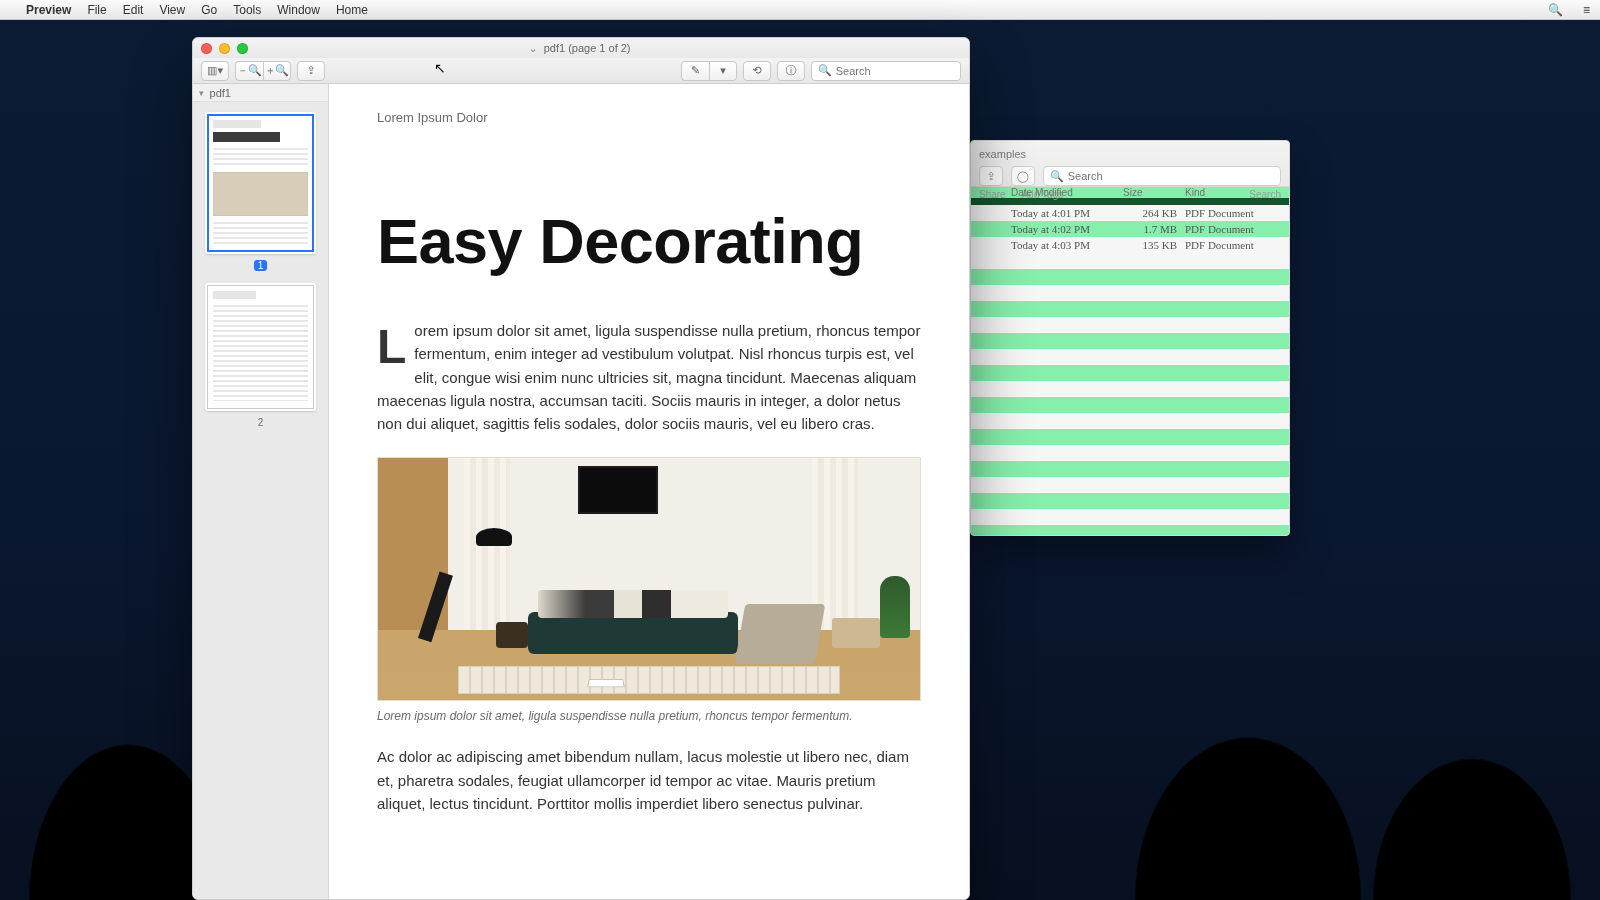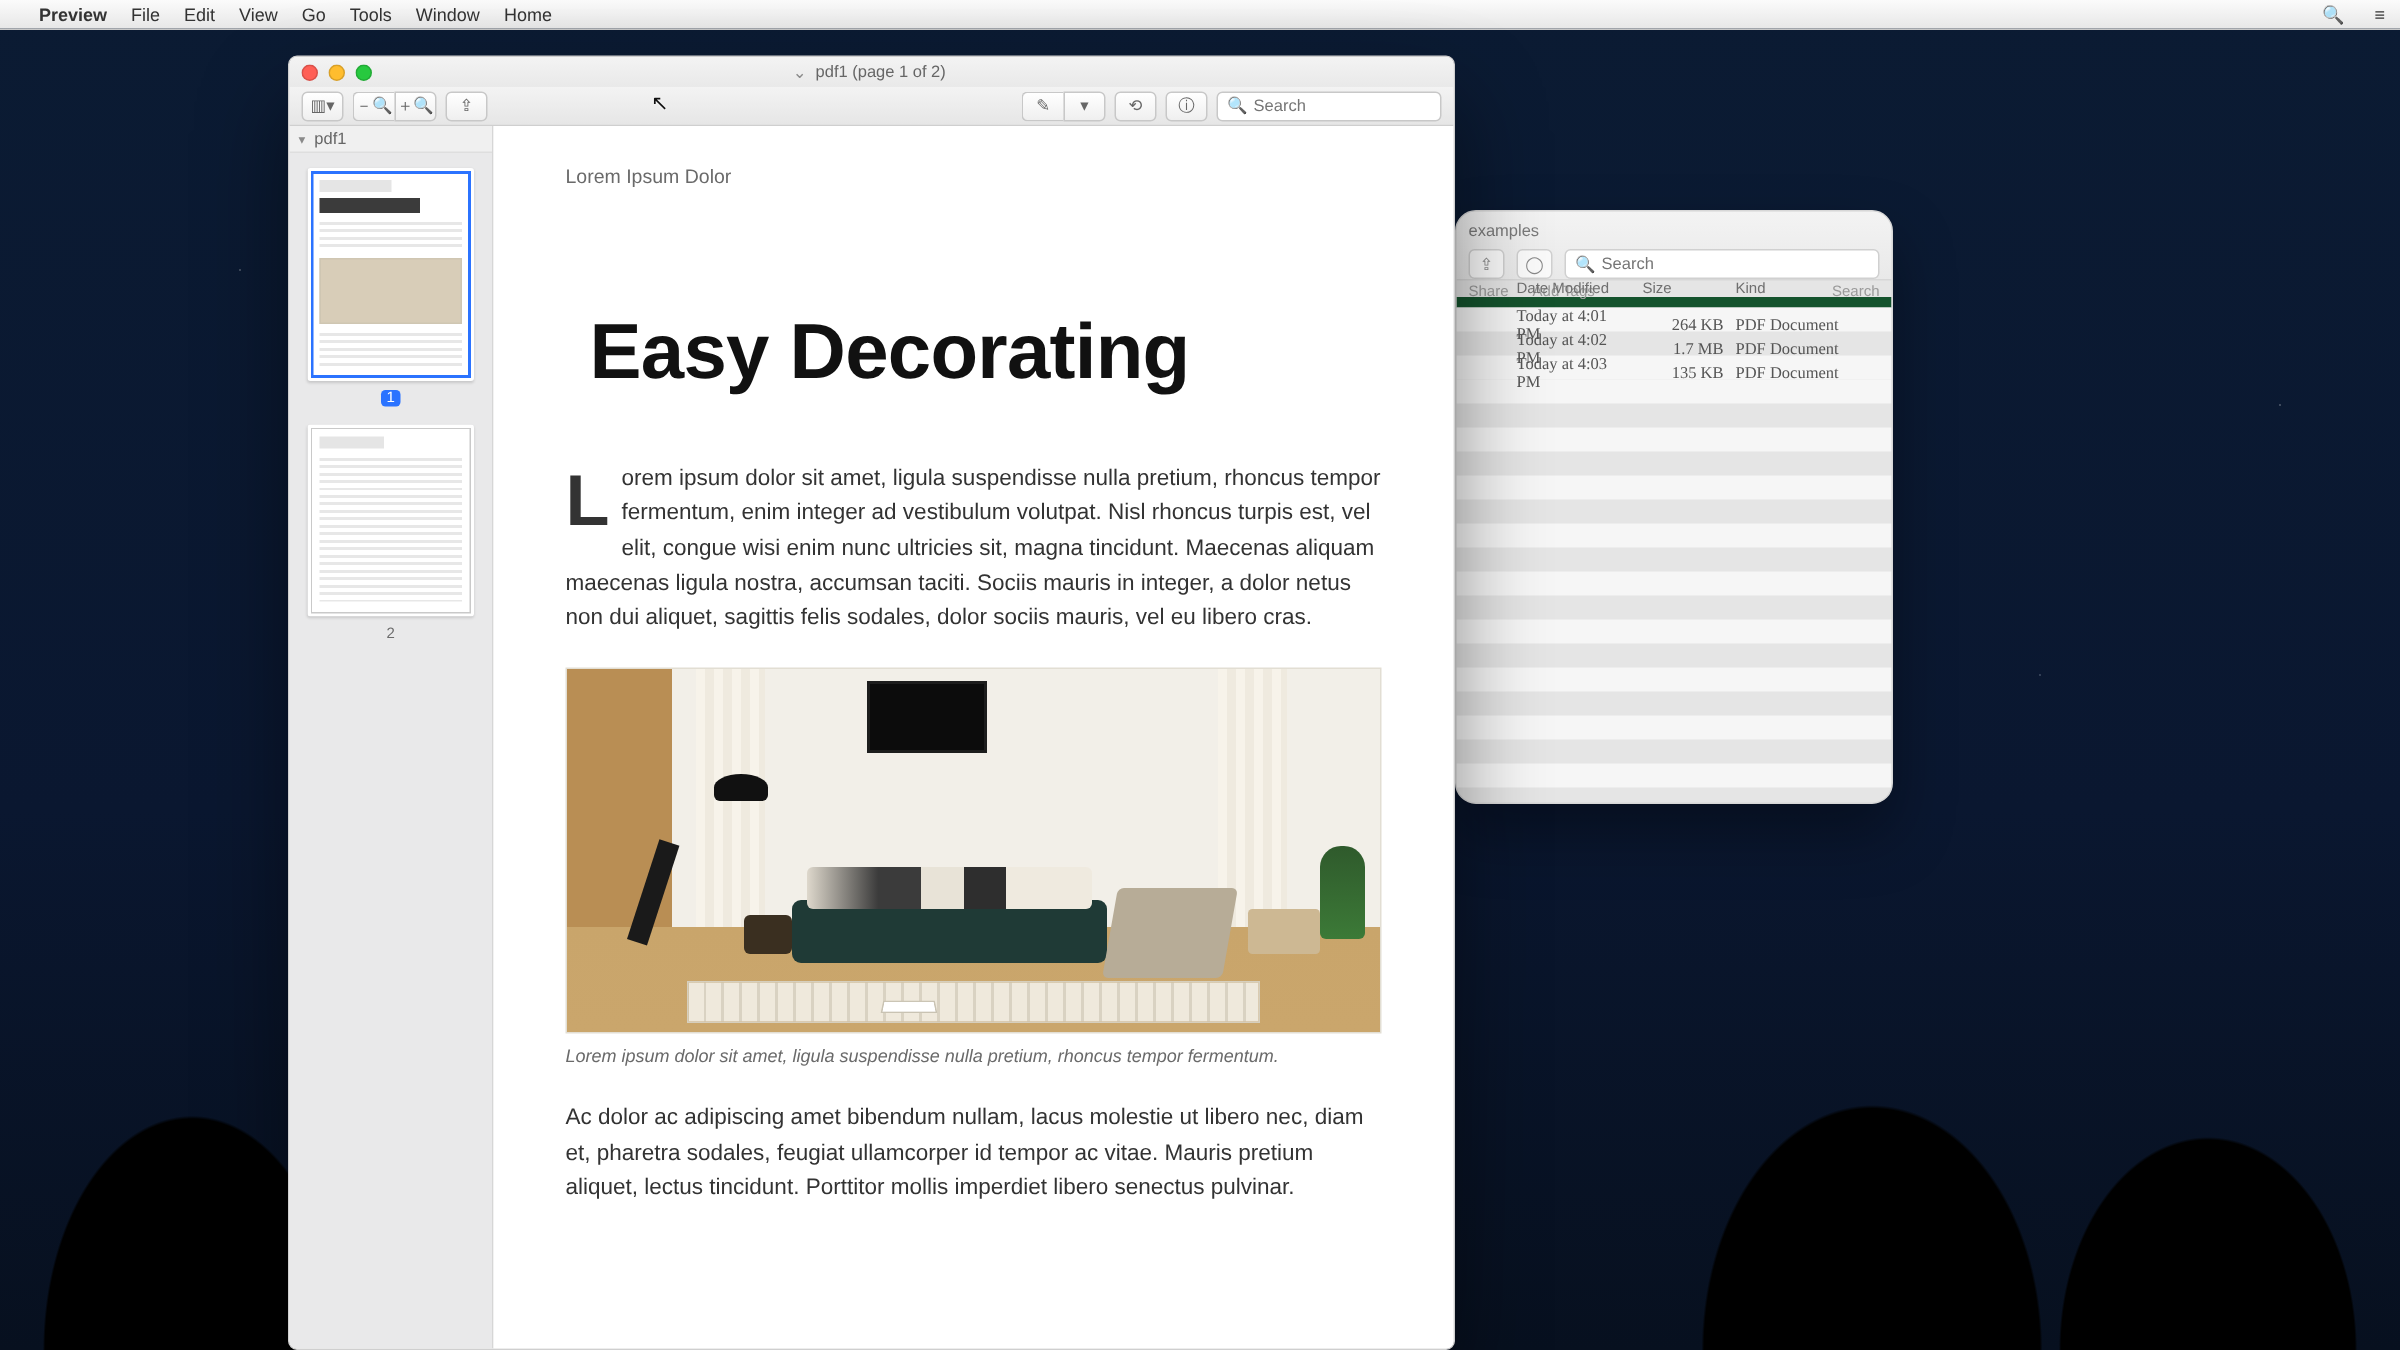--- a/index.html
+++ b/index.html
@@ -42,22 +42,22 @@
     display:flex; align-items:center; gap:16px; padding:0 10px;
     font-size:12px; color:#333;
   }
   .menubar .apple { font-size:13px; line-height:1; }
   .menubar .app { font-weight:600; }
   .menubar .spacer { flex:1; }
   .menubar .search-glyph { font-size:12px; color:#555; margin-right:4px;}
 
   
   .finder {
-    position:absolute; left:970px; top:140px; width:292px; height:396px;
-    background:#e5e5e5; border:1px solid #d7d7d7; border-radius:14px;
+    position:absolute; left:970px; top:140px; width:320px; height:396px;
+    background:#86efac; border:1px solid #d7d7d7; border-radius:4px;
     box-shadow:0 20px 40px rgba(0,0,0,.35);
     overflow:hidden;
   }
   .finder .titlebar {
     height:46px; background:linear-gradient(#f3f3f3,#e9e9e9); border-bottom:1px solid #d7d7d7;
     padding:4px 8px; font-size:11px; color:#7a7a7a;
   }
   .finder .titlerow { display:flex; align-items:center; gap:8px; height:18px;}
   .finder .toolrow { display:flex; align-items:center; gap:8px; height:22px; margin-top:2px;}
   .finder .pill { display:inline-flex; align-items:center; justify-content:center; height:20px; padding:0 6px; border:1px solid #d0d0d0; border-radius:4px; background:#fafafa; color:#8a8a8a; }
@@ -122,21 +122,21 @@
   .thumb.two { height:128px;}
   .thumb.two .t3 { height:8px; background:#e5e5e5; margin-bottom:6px; width:45%;}
   .thumb.two .para { height:96px; background:repeating-linear-gradient(#e7e7e7 0 2px, transparent 2px 5px);}
   .thumbs .pg { text-align:center; font-size:10px; color:#6b6b6b; margin:-2px 0 12px;}
   .thumbs .pg .badge { display:inline-block; background:#2b73ff; color:#fff; border-radius:3px; padding:0 4px;}
 
   
   .doc { flex:1; overflow:auto; background:#fff; padding:26px 48px 40px;}
   .doc .runhead { font-size:13px; color:#6a6a6a; margin-bottom:80px;}
   .doc .kicker { font-size:26px; color:#4a4a4a; letter-spacing:.2px;}
-  .doc .headline { font-size:52px; font-weight:800; color:#111; letter-spacing:-.5px; margin:2px 16px 42px;}
+  .doc .headline { font-size:63px; font-weight:800; color:#111; letter-spacing:-.5px; margin:2px 0 42px;}
   .doc .lede { font-size:15px; color:#333; line-height:1.55;}
   .doc .lede::first-letter { font-size:48px; font-weight:800; float:left; line-height:.9; padding:6px 8px 0 0;}
   .doc .photo { margin:22px 0 8px; height:244px; position:relative; overflow:hidden; border:1px solid #e2ded3;}
   .doc .caption { font-size:12px; font-style:italic; color:#6a6a6a; margin:6px 0 22px;}
   .doc .para { font-size:15px; color:#333; line-height:1.55;}
 
   
   .photo .wall { position:absolute; inset:0; background:#f2efe8;}
   .photo .floor { position:absolute; left:0; right:0; bottom:0; height:70px; background:linear-gradient(#c9a56b,#caa66c);}
   .photo .rug { position:absolute; left:80px; right:80px; bottom:6px; height:28px; background:repeating-linear-gradient(90deg,#efe9dc 0 10px,#d9d2c2 10px 12px); border:1px solid #d6cfbe;}

